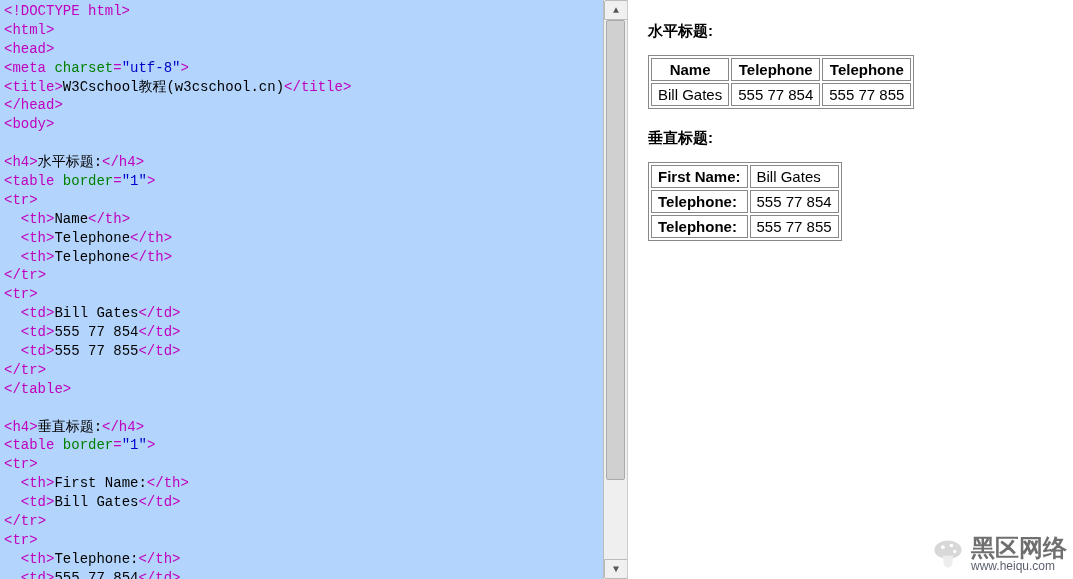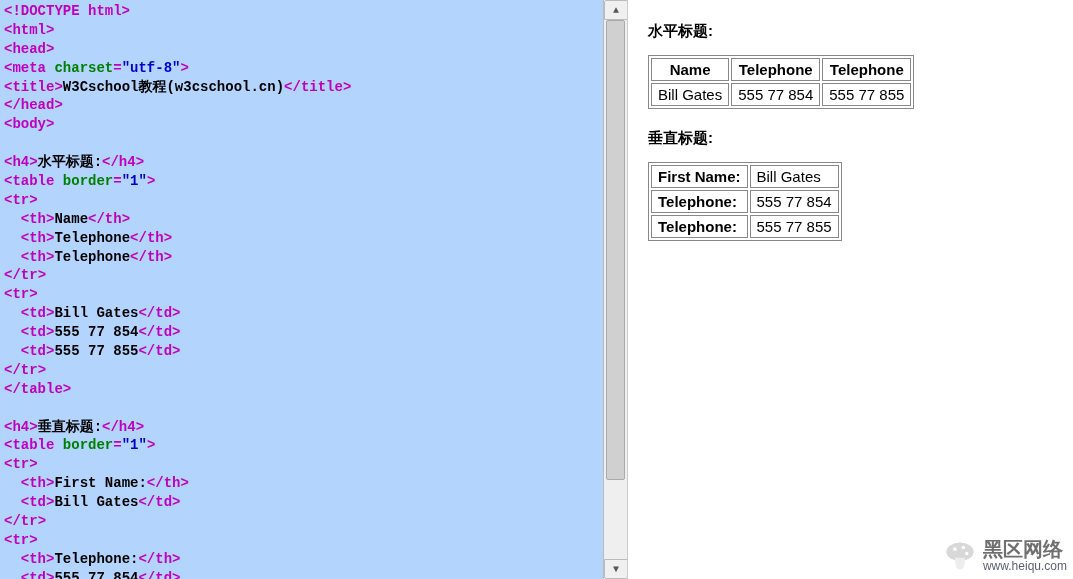--- a/index.html
+++ b/index.html
@@ -13,21 +13,20 @@
   display: flex;
   width: 1073px;
   height: 579px;
 }
 .left-pane {
   width: 628px;
   height: 579px;
   position: relative;
   border-right: 1px solid #ccc;
   overflow: hidden;
-  font-weight: bold;
 }
 .code-area {
   width: 603px;
   height: 579px;
   background: #b3d4fc;
   padding: 2px 4px;
   white-space: pre;
   line-height: 1.35;
   overflow: hidden;
   color: #000;
@@ -114,21 +113,21 @@
   width: 34px;
   height: 34px;
 }
 .wm-icon svg { width: 100%; height: 100%; }
 .wm-text {
   display: flex;
   flex-direction: column;
   line-height: 1.05;
 }
 .wm-text .cn {
-  font-size: 20px;
+  font-size: 24px;
   font-weight: bold;
   color: #333;
   font-family: "Microsoft YaHei", sans-serif;
 }
 .wm-text .en {
   font-size: 12px;
   color: #0f172a;
   font-family: Arial, sans-serif;
 }
 </style>

